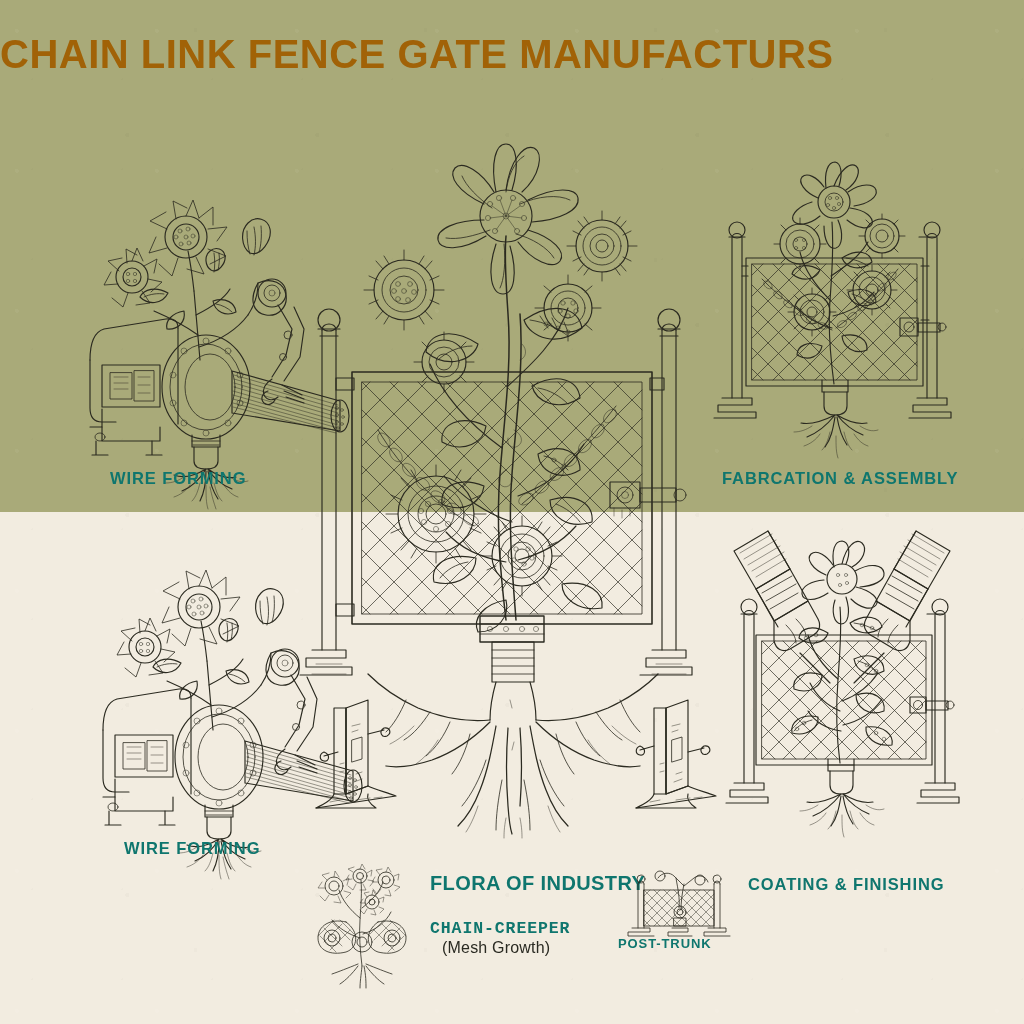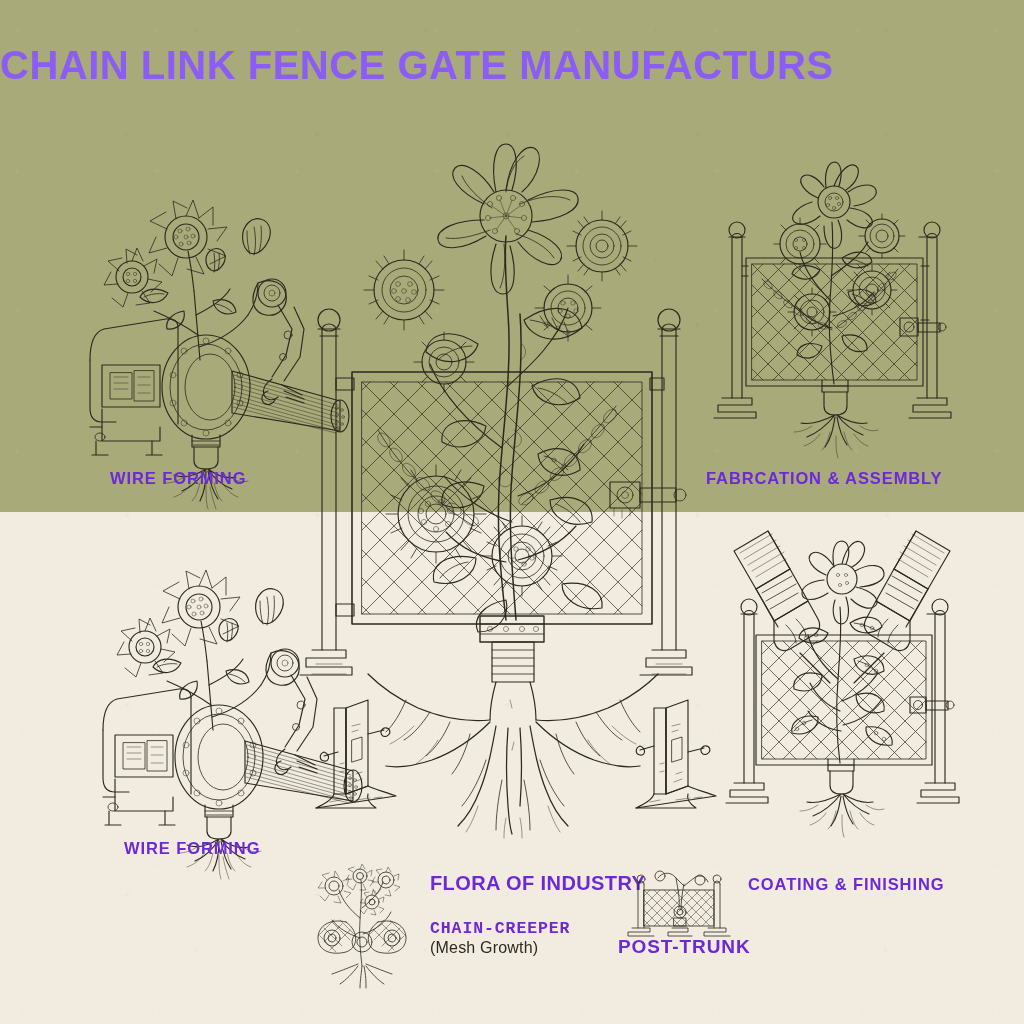--- a/index.html
+++ b/index.html
@@ -21,32 +21,32 @@
       radial-gradient(circle at 12% 22%, rgba(255,255,255,.05) 0 2px, transparent 2px),
       radial-gradient(circle at 67% 71%, rgba(0,0,0,.025) 0 2px, transparent 2px),
       radial-gradient(circle at 36% 88%, rgba(0,0,0,.02) 0 1px, transparent 1px),
       radial-gradient(circle at 85% 13%, rgba(0,0,0,.02) 0 2px, transparent 2px);
     background-size:140px 140px,190px 190px,90px 90px,230px 230px;
     opacity:.9;
   }
 
   
   .title{
-    position:absolute;top:43px;left:0;width:808px;text-align:center;
+    position:absolute;top:32px;left:0;width:808px;text-align:center;
     font-size:40px;font-weight:bold;letter-spacing:.5px;
-    color:#8b5cf6;white-space:nowrap;
+    color:#a16207;white-space:nowrap;
     font-family:"Liberation Sans","DejaVu Sans",sans-serif;
   }
 
   
   .lbl{
-    position:absolute;color:#6d28d9;font-weight:bold;
+    position:absolute;color:#0f766e;font-weight:bold;
     font-size:16.5px;letter-spacing:.9px;white-space:nowrap;
   }
-  .lbl-sub{font-weight:normal;letter-spacing:.2px;font-size:16px;color:#2a2a22;}
+  .lbl-sub{font-weight:normal;letter-spacing:.2px;font-size:16px;color:#2a2a22;margin-left:12px;}
 
   
   .art{position:absolute;}
   .art svg{display:block;overflow:visible;}
   .ink{fill:none;stroke:#2b2a20;stroke-width:1.15;stroke-linecap:round;stroke-linejoin:round;}
   .ink-f{fill:none;stroke:#2b2a20;stroke-width:.8;stroke-linecap:round;stroke-linejoin:round;}
   .ink-h{fill:none;stroke:#2b2a20;stroke-width:.55;stroke-linecap:round;stroke-linejoin:round;opacity:.85;}
   .mesh{fill:none;stroke:#2b2a20;stroke-width:.75;opacity:.9;}
 </style>
 </head>
@@ -332,21 +332,21 @@
         <path d="M123 275 c-12 6 -24 10 -34 8 M123 275 c-8 10 -18 18 -28 22 M123 277 c-2 12 -4 22 -10 30
                  M125 275 c10 6 20 10 30 8 M125 275 c8 10 16 16 26 20 M125 277 c2 12 6 22 10 28"></path>
         <g class="ink-h">
           <path d="M100 286 c-6 4 -12 6 -18 6 M108 294 c-4 6 -10 10 -16 12 M118 292 c-2 8 -4 14 -8 18
                    M148 286 c6 4 12 6 18 4 M142 294 c4 6 8 10 14 12 M132 292 c2 8 4 14 8 18
                    M124 296 c0 10 0 16 2 22"></path>
         </g>
       </g>
     </svg>
   </div>
-  <div class="lbl" style="left:706px;top:469px;text-align:right;">FABRCATION &amp; ASSEMBLY</div>
+  <div class="lbl" style="left:722px;top:469px;text-align:right;">FABRCATION &amp; ASSEMBLY</div>
 
   <div class="art" style="left:310px;top:130px;">
     <svg width="404" height="700" viewBox="0 0 404 700">
       <g class="ink">
 
         <path d="M12 200 l0 320 M26 200 l0 320"></path>
         <path d="M12 200 c0 -8 14 -8 14 0"></path>
         <circle cx="19" cy="190" r="11"></circle>
         <path d="M8 199 l22 0 M10 206 l18 0"></path>
         <path d="M2 520 l34 0 l0 8 l-40 0 l0 9 l46 0 l0 8 l-52 0"></path>
@@ -985,15 +985,15 @@
         <circle cx="36" cy="10" r="5"></circle>
           <circle cx="76" cy="14" r="5"></circle>
         <path d="M52 12 C54 24 56 32 55 42 M60 18 C58 28 57 36 57 44"></path>
         <circle cx="56" cy="46" r="6"></circle>
           <circle cx="56" cy="46" r="3"></circle>
         <path d="M50 52 l12 0 l0 8 l-12 0z"></path>
         <path d="M48 62 l16 0 l0 4 l-20 0 l0 4 l24 0"></path>
       </g>
     </svg>
   </div>
-  <div class="lbl" style="left:618px;top:936px;font-size:19px;">POST-TRUNK</div>
+  <div class="lbl" style="left:618px;top:936px;font-size:13px;">POST-TRUNK</div>
 
 </div>
 
 </body></html>

